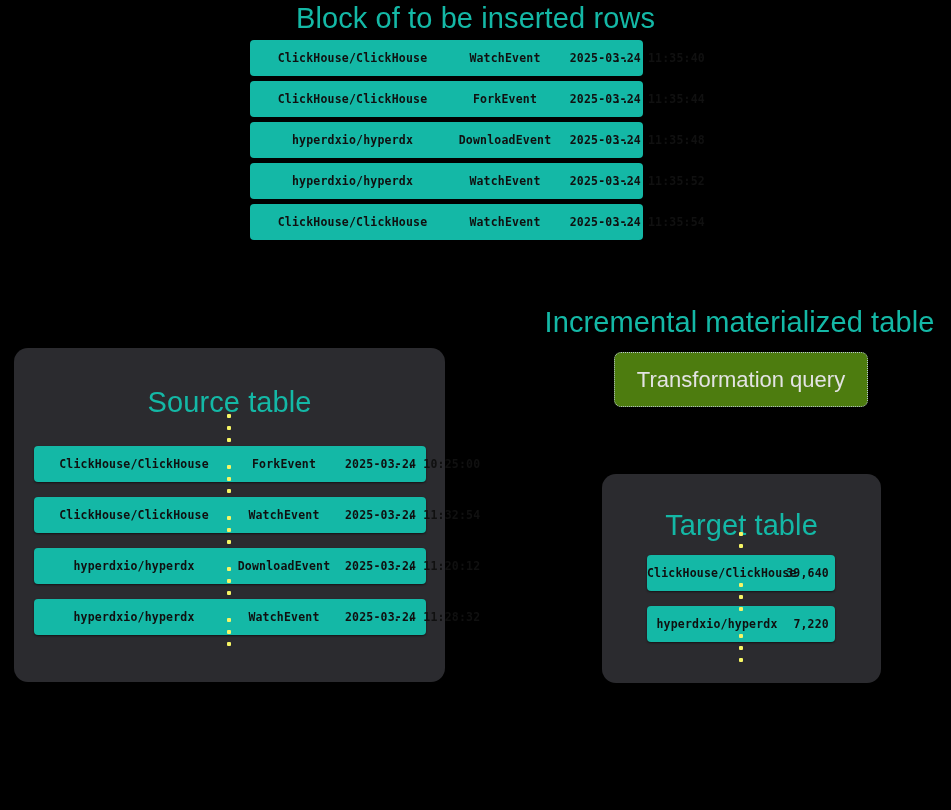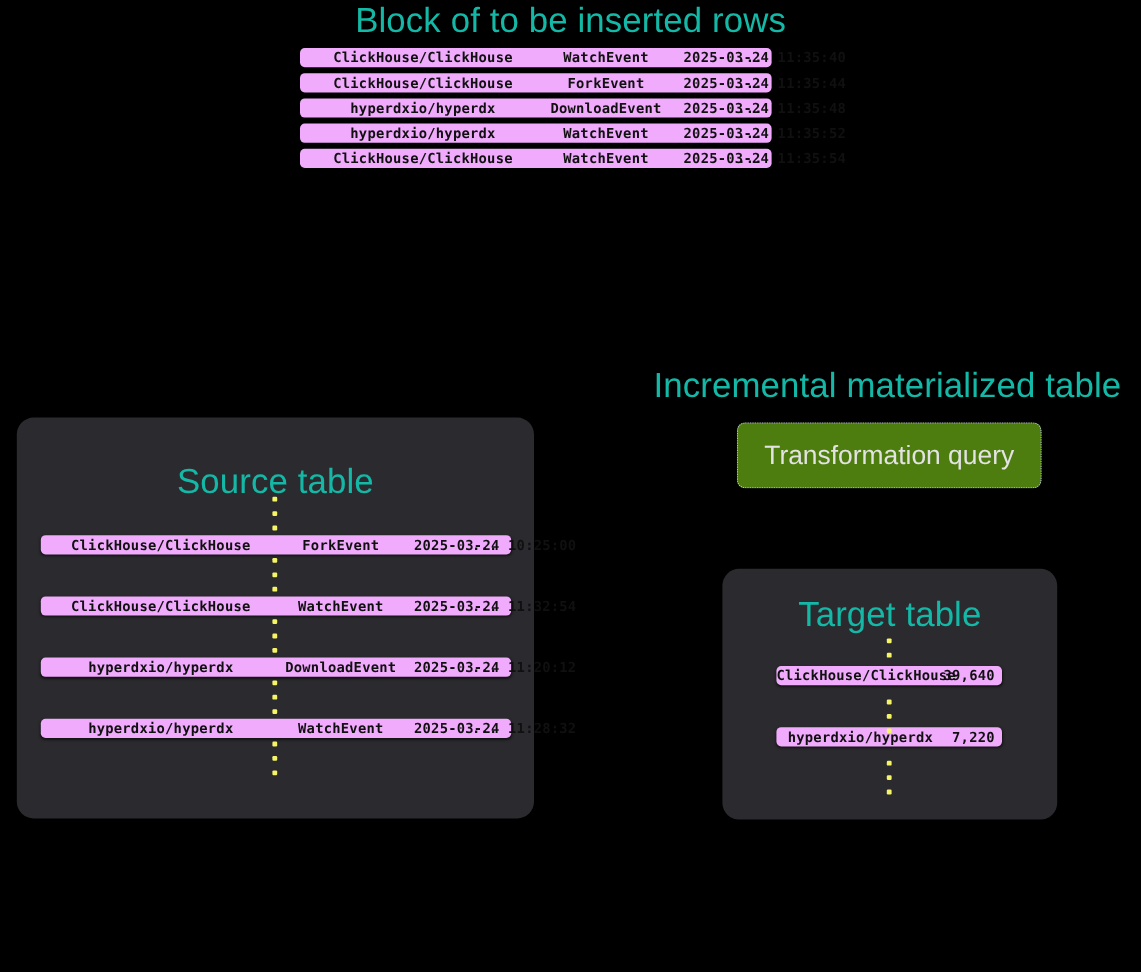--- a/index.html
+++ b/index.html
@@ -23,28 +23,28 @@
     color: #14b8a6;
     font-size: 29px;
     font-weight: 400;
     letter-spacing: 0.1px;
     white-space: nowrap;
     text-align: center;
   }
 
   
   .row {
-    background: #f0abfc;
+    background: #14b8a6;
     color: #101010;
     font-family: "DejaVu Sans Mono", monospace;
     font-size: 11.5px;
     font-weight: 700;
     letter-spacing: 0.2px;
     border-radius: 4px;
-    height: 16px;
+    height: 36px;
     line-height: 20px;
     box-sizing: border-box;
     display: flex;
     align-items: center;
     position: relative;
     box-shadow: 0 1px 2px rgba(0,0,0,0.55);
   }
   .row .cell {
     position: absolute;
     white-space: nowrap;
@@ -121,21 +121,21 @@
     box-sizing: border-box;
     display: flex;
     align-items: center;
     justify-content: center;
     color: #e3e3e3;
     font-size: 22px;
   }
 
   
   #target-panel { left: 602px; top: 474px; width: 279px; height: 209px; }
-  #target-title { left: 602px; top: 497px; width: 279px; }
+  #target-title { left: 602px; top: 509px; width: 279px; }
   #target-rows {
     position: absolute;
     left: 647px;
     top: 530px;
     width: 188px;
   }
   #target-rows .row { width: 188px; }
   #target-rows .c-repo { left: 0;   width: 140px; }
   #target-rows .c-count { left: 130px; width: 52px; text-align: right; }
   .tgt-dots { position: absolute; left: 738px; width: 6px; height: 28px; }

